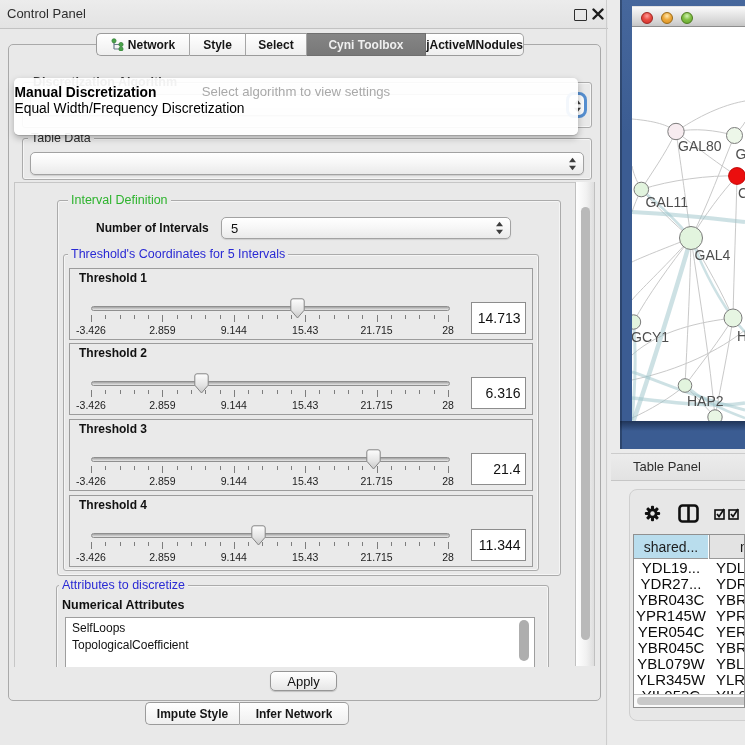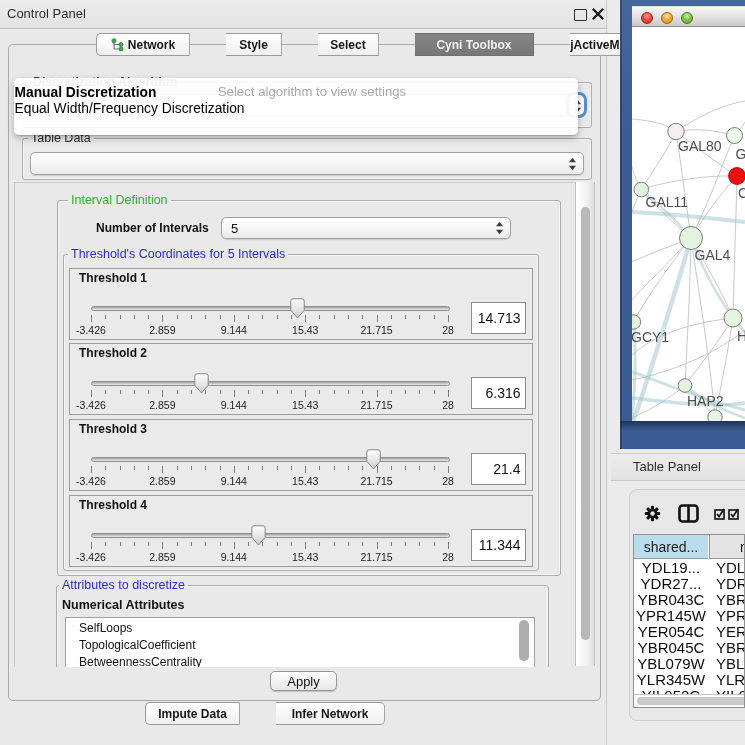--- a/index.html
+++ b/index.html
@@ -14,21 +14,21 @@
   #cp{left:0;top:0;width:608px;height:745px;background:#e9e9e9;}
   #cp-titlebar{left:0;top:0;width:608px;height:28px;
     background:linear-gradient(180deg,#ececec,#e3e3e3);
     border-bottom:1px solid #c2c2c2;}
   #cp-title{left:7px;top:0;height:28px;line-height:28px;font-size:13px;color:#2d2d2d;}
   #cp-float{left:574px;top:9px;width:11px;height:10px;border:1.5px solid #2e2e2e;border-radius:1px;}
   #cp-close{left:592px;top:8px;width:12px;height:12px;}
   #cp-right-edge{left:606px;top:0;width:1px;height:745px;background:#cdcdcd;}
 
   
-  .tabstrip{display:flex;height:37px;gap:36px;}
+  .tabstrip{display:flex;height:37px;}
   .seg{box-sizing:border-box;height:23px;border-top:1px solid #9b9b9b;border-bottom:1px solid #9b9b9b;
     border-right:1px solid #a6a6a6;background:linear-gradient(180deg,#ffffff,#efefef);
     display:flex;align-items:center;justify-content:center;gap:4px;
     font-size:12px;font-weight:600;color:#161616;}
   .seg:first-child{border-left:1px solid #9b9b9b;border-radius:5px 0 0 5px;}
   .seg:last-child{border-radius:0 5px 5px 0;}
   .seg.sel{background:linear-gradient(180deg,#858585,#787878);color:#efefef;border-color:#6f6f6f;}
   .seg .lbl{white-space:nowrap;overflow:hidden;}
 
   
@@ -53,39 +53,39 @@
     background:linear-gradient(180deg,#a2a2a2,#cdcdcd 60%,#e8e8e8);}
   .thumb{position:absolute;top:29px;width:15px;height:21px;}
   .tick{position:absolute;width:1px;background:#7d7d7d;}
   .ticklabel{position:absolute;top:55px;font-size:10.5px;color:#1c1c1c;transform:translateX(-50%);white-space:nowrap;}
   .vbox{position:absolute;left:400.5px;top:33px;width:55px;height:32px;box-sizing:border-box;
     border:1px solid #8d8d8d;background:#fff;font-size:14px;color:#111;
     display:flex;align-items:center;justify-content:flex-end;padding-right:4px;}
 
   
   #attr-list{box-sizing:border-box;border:1px solid #9e9e9e;background:#fff;overflow:hidden;}
-  .listitem{font-size:12px;color:#111;height:17px;line-height:17px;padding-left:13px;white-space:nowrap;}
+  .listitem{font-size:12px;color:#111;height:17px;line-height:17px;padding-left:6px;white-space:nowrap;}
 
   
   #apply-btn{left:270px;top:671px;width:67px;height:20px;box-sizing:border-box;
     border:1px solid #969696;border-radius:5px;
     background:linear-gradient(180deg,#ffffff,#f2f2f2 55%,#e6e6e6);
     box-shadow:0 1px 1px rgba(0,0,0,.18);
     font-size:13px;color:#111;display:flex;align-items:center;justify-content:center;}
 
   
   .vsb-track{background:linear-gradient(90deg,#ffffff,#f2f2f2 55%,#dedede);border-left:1px solid #c0c0c0;border-right:1px solid #c0c0c0;box-sizing:border-box;}
   .sb-thumb{background:#b5b5b5;border-radius:5px;}
 
   
   #algo-popup{left:14px;top:78px;width:564px;height:57px;
     background:rgba(255,255,255,0.93);
     border-radius:5px;
     box-shadow:0 1px 0 rgba(0,0,0,0.12),0 3px 7px rgba(0,0,0,0.28);}
-  #popup-prompt{position:absolute;left:0;top:6px;width:100%;text-align:center;font-size:13.2px;color:#a9a9a9;padding-left:16px;}
+  #popup-prompt{position:absolute;left:0;top:6px;width:100%;text-align:center;font-size:13.2px;color:#a9a9a9;}
   .popup-item{position:absolute;left:0.5px;font-size:13.8px;color:#000;white-space:nowrap;}
 
   
   #net-frame{left:620px;top:0;width:125px;height:449px;background:linear-gradient(180deg,#46679c 0%,#3b5c92 30%,#3b5c92 100%);}
   #net-frame .inner-shadow{position:absolute;left:0;top:0;width:2px;height:100%;background:rgba(0,0,0,.25);}
   #net-titlebar{left:632px;top:6px;width:113px;height:21px;
     background:linear-gradient(180deg,#f9f9f9,#d3d3d3 80%,#c6c6c6);
     border-bottom:1px solid #8e8e8e;border-top:1px solid #e2e2e2;box-sizing:border-box;}
   .tl{position:absolute;top:4.5px;width:12px;height:12px;border-radius:50%;box-sizing:border-box;}
   #tl-red{left:9px;background:radial-gradient(circle at 50% 30%,#ff9d9a 0%,#e84b42 45%,#cf2f2a 100%);border:0.5px solid #9e2420;}
@@ -379,34 +379,33 @@
           <div class="vbox">11.344</div>
         </div>
       </div>
 
     <div class="abs group" style="left:41px;top:402px;width:493px;height:120px;"></div>
     <div class="gtitle" style="left:44px;top:396px;color:#2a2ad4;">Attributes to discretize</div>
     <div class="abs" style="left:47px;top:415px;font-size:12.5px;font-weight:bold;color:#111;">Numerical Attributes</div>
     <div class="abs" id="attr-list" style="left:50px;top:434px;width:470px;height:60px;padding-top:2px;">
         <div class="listitem">SelfLoops</div>
         <div class="listitem">TopologicalCoefficient</div>
-        <div class="listitem">BetweennessCentrality</div>
       </div>
     <div class="abs sb-thumb" style="left:504px;top:437px;width:10px;height:41px;background:#aeaeae;"></div>
   </div>
 
   <div class="abs vsb-track" style="left:575px;top:182px;width:20px;height:484px;">
     <div class="sb-thumb" style="position:absolute;left:5px;top:25px;width:9px;height:433px;background:#b9b9b9;"></div>
   </div>
 
   <div class="abs" id="apply-btn">Apply</div>
 
   <div class="abs tabstrip" id="bottom-tabs" style="left:145px;top:702px;">
       <div class="seg" style="width: 95px;">
-        <span class="lbl">Impute Data</span>
+        <span class="lbl">Impute Style</span>
       </div>
       <div class="seg" style="width: 109px;">
         <span class="lbl">Infer Network</span>
       </div>
     </div>
 </div>
 
 <div class="abs" id="net-frame">
     <div class="inner-shadow"></div>
   </div>

